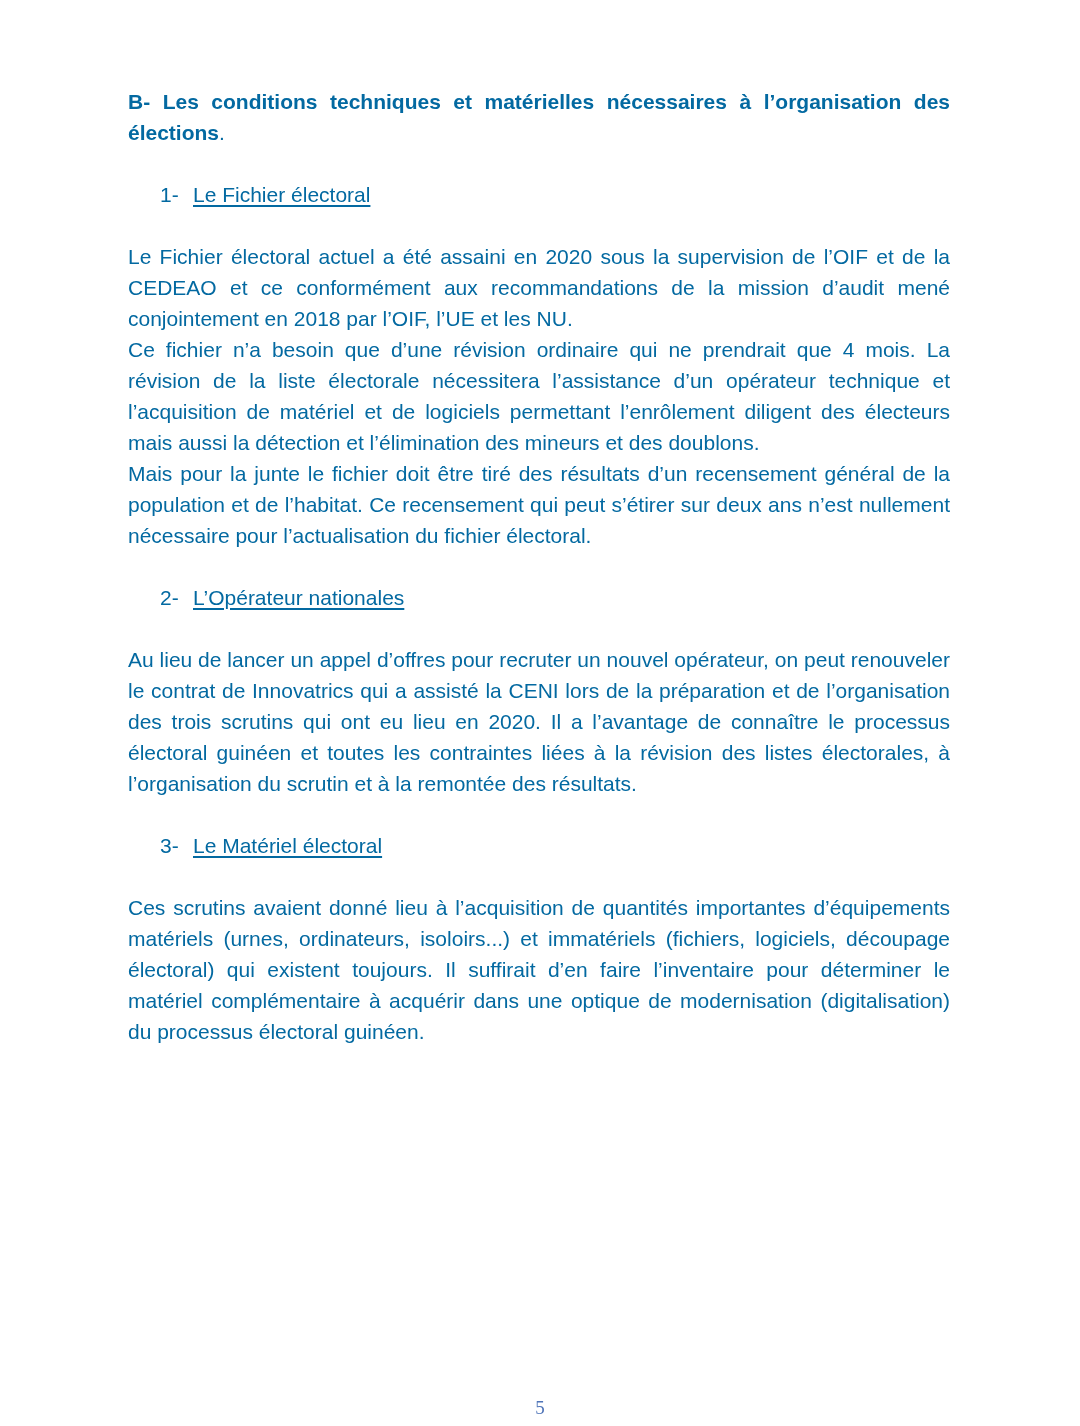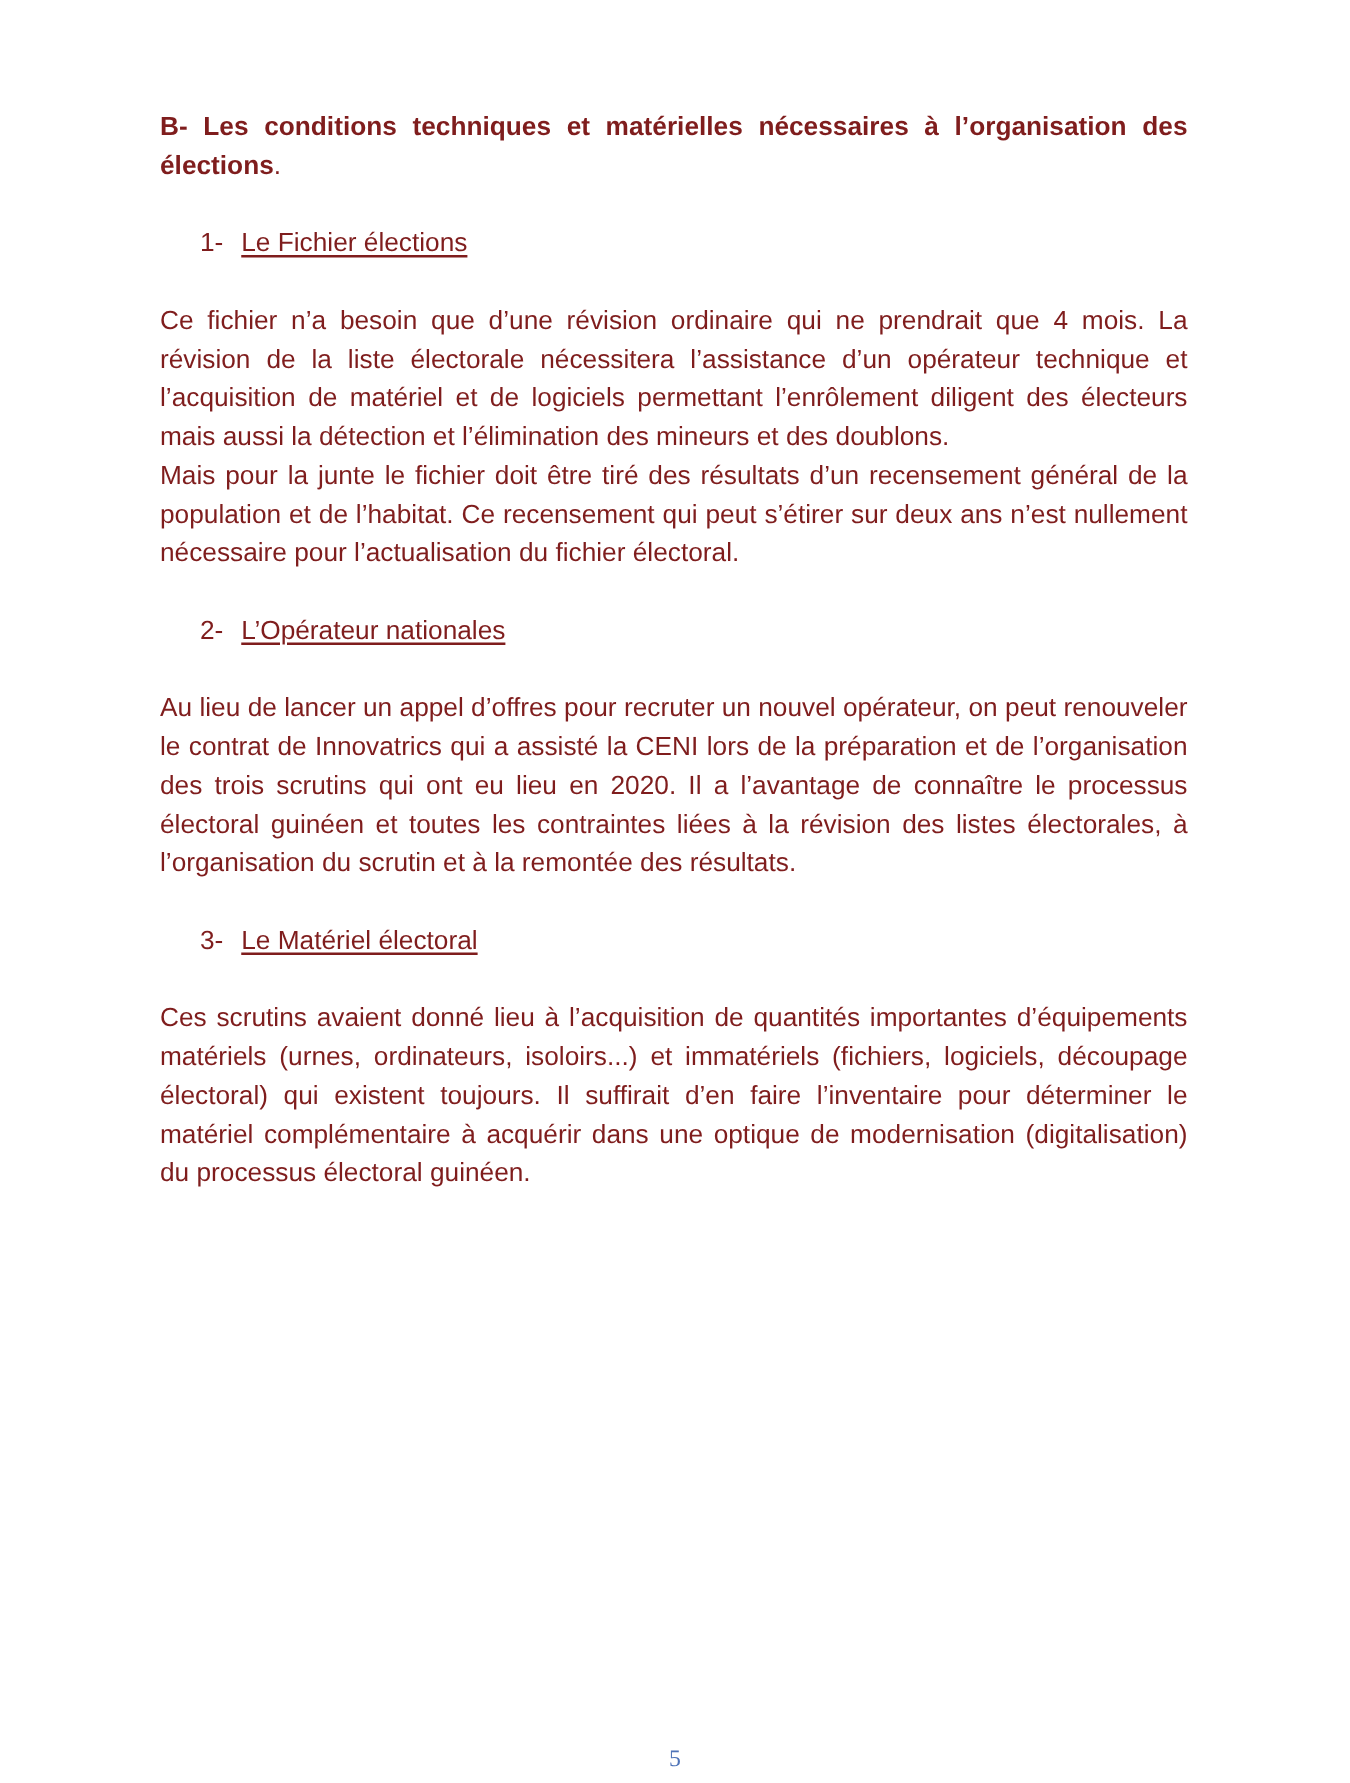--- a/index.html
+++ b/index.html
@@ -1,20 +1,20 @@
 <!DOCTYPE html>
 <html><head>
 <meta charset="utf-8">
 <style>
   html, body { margin: 0; padding: 0; background: #ffffff; }
   body { width: 1080px; height: 1426px; position: relative; overflow: hidden; }
   .page {
     position: absolute; left: 128px; top: 86px; width: 822px;
     font-family: "Liberation Sans", sans-serif;
-    font-size: 21px; line-height: 31px; color: #7f1d1d;
+    font-size: 21px; line-height: 31px; color: #0369a1;
   }
   .heading { font-weight: bold; text-align: justify; text-align-last: left; margin: 0; }
   .heading .dot { font-weight: normal; }
   .sub { margin: 31px 0 31px 32px; }
   .sub .num { display: inline-block; width: 33px; }
   .sub .title { text-decoration: underline; text-underline-offset: 3px; }
   .para { margin: 0; text-align: justify; }
   .para .line { display: block; }
   .gap { height: 31px; }
   .pagenum {
@@ -22,23 +22,24 @@
     font-family: "Liberation Serif", serif; font-size: 19px; color: #4f74b8;
   }
 </style>
 </head>
 <body>
 
 <div class="page">
   <p class="heading"><span>B- Les conditions techniques et matérielles nécessaires à l’organisation des élections</span><span class="dot">.</span></p>
 
   <div class="sub">
-    <span class="num">1-</span><span class="title">Le Fichier élections</span>
+    <span class="num">1-</span><span class="title">Le Fichier électoral</span>
   </div>
   <p class="para">
+      <span class="line">Le Fichier électoral actuel a été assaini en 2020 sous la supervision de l’OIF et de la CEDEAO et ce conformément aux recommandations de la mission d’audit mené conjointement en 2018 par l’OIF, l’UE et les NU.</span>
       <span class="line">Ce fichier n’a besoin que d’une révision ordinaire qui ne prendrait que 4 mois. La révision de la liste électorale nécessitera l’assistance d’un opérateur technique et l’acquisition de matériel et de logiciels permettant l’enrôlement diligent des électeurs mais aussi la détection et l’élimination des mineurs et des doublons.</span>
       <span class="line">Mais pour la junte le fichier doit être tiré des résultats d’un recensement général de la population et de l’habitat. Ce recensement qui peut s’étirer sur deux ans n’est nullement nécessaire pour l’actualisation du fichier électoral.</span>
     </p>
 
   <div class="sub">
     <span class="num">2-</span><span class="title">L’Opérateur nationales</span>
   </div>
   <p class="para">
       <span class="line">Au lieu de lancer un appel d’offres pour recruter un nouvel opérateur, on peut renouveler le contrat de Innovatrics qui a assisté la CENI lors de la préparation et de l’organisation des trois scrutins qui ont eu lieu en 2020. Il a l’avantage de connaître le processus électoral guinéen et toutes les contraintes liées à la révision des listes électorales, à l’organisation du scrutin et à la remontée des résultats.</span>
     </p>

